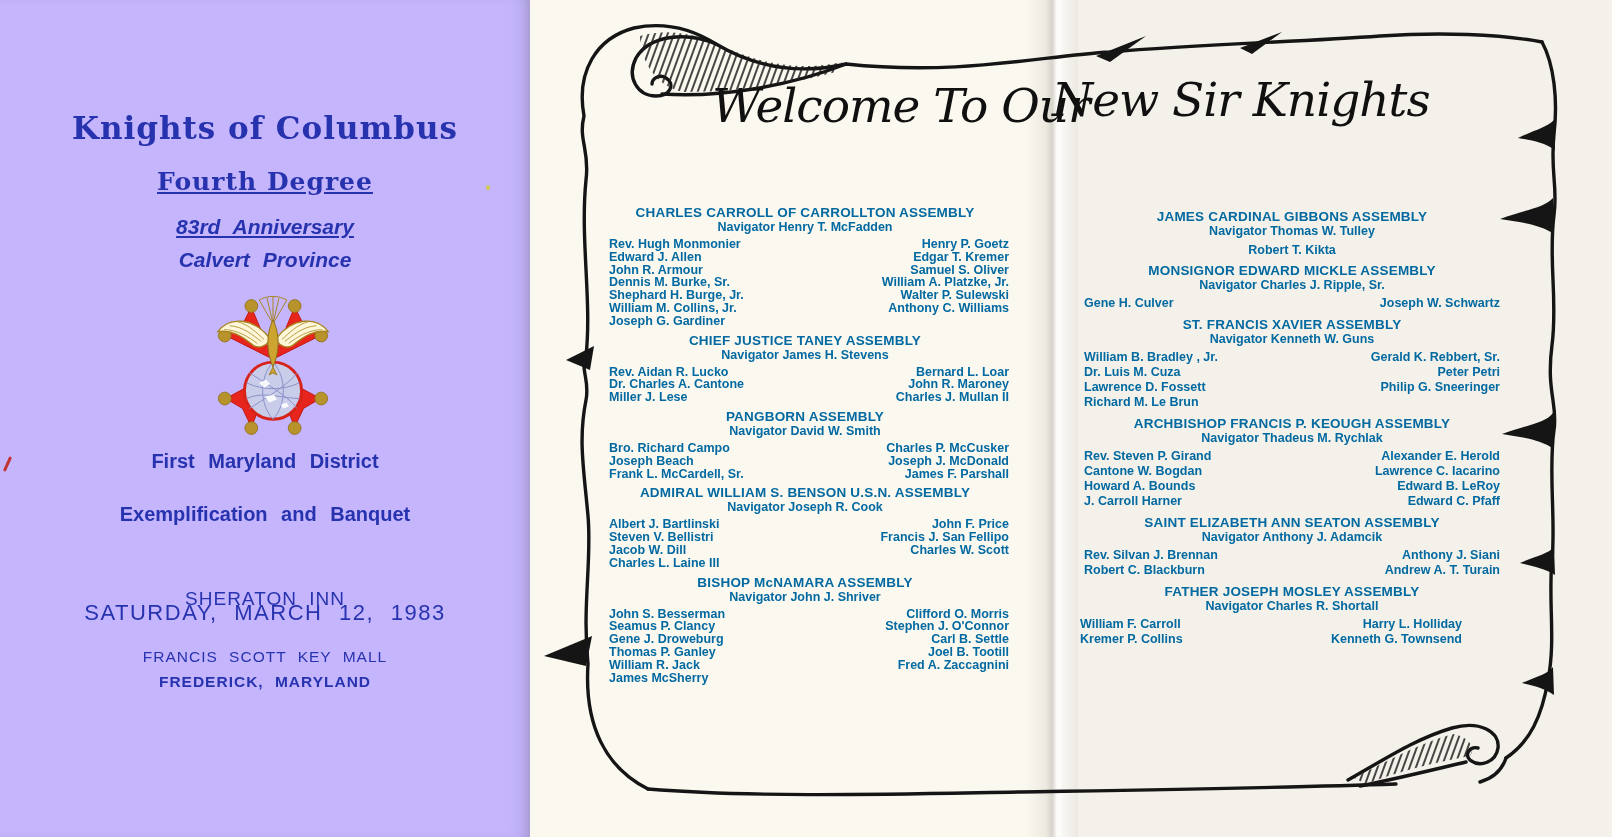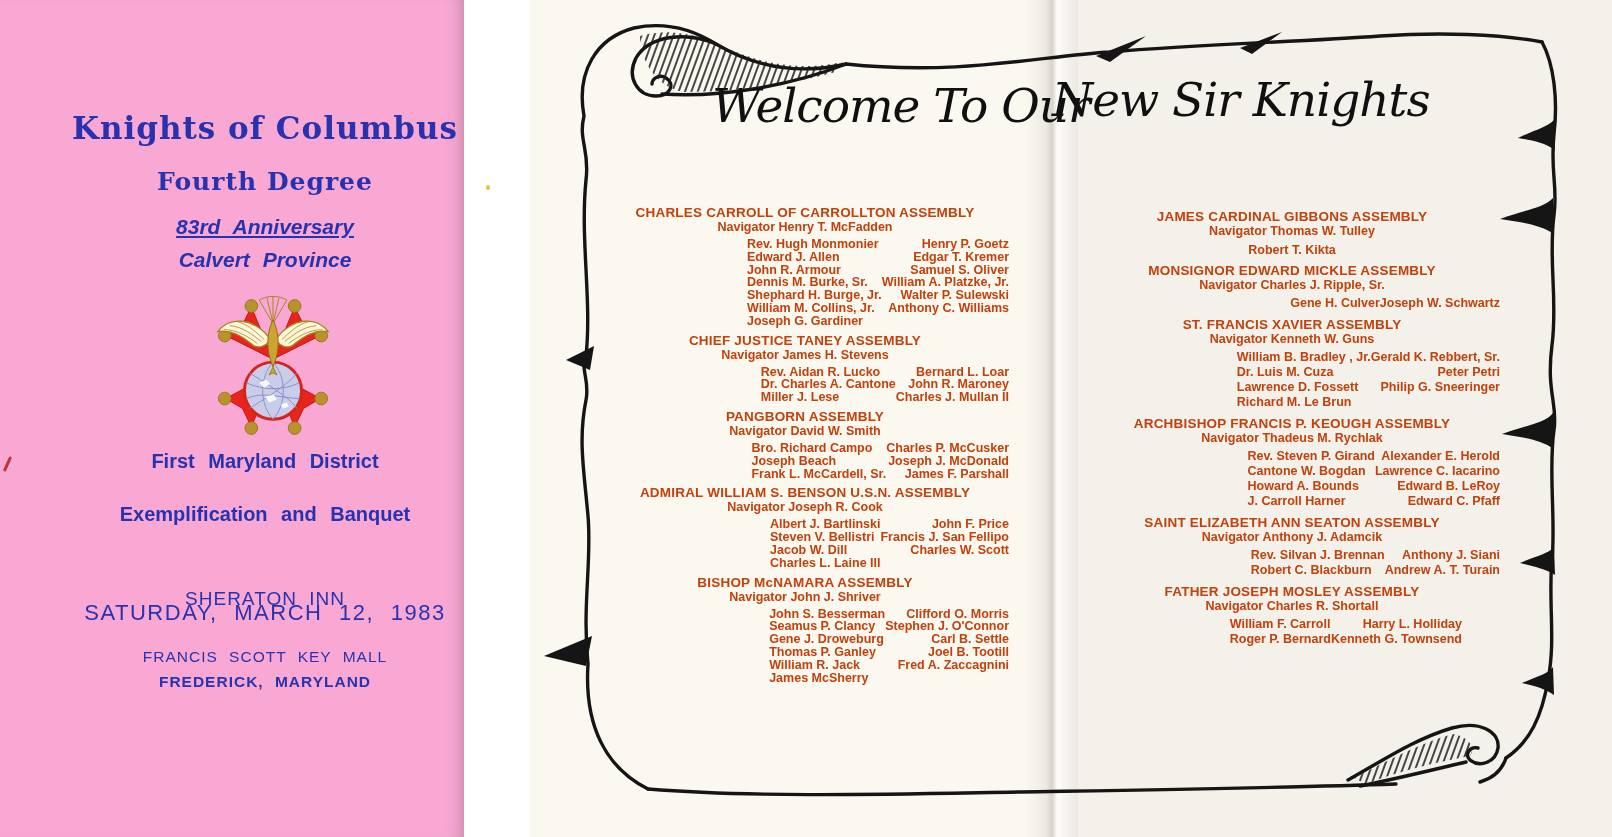--- a/index.html
+++ b/index.html
@@ -3,27 +3,27 @@
 <meta charset="utf-8">
 <style>
   html,body{margin:0;padding:0;}
   body{
     width:1612px;height:837px;position:relative;overflow:hidden;
     background:#ffffff;
     font-family:"Liberation Sans",sans-serif;
   }
   
   .cover{
-    position:absolute;left:0;top:0;width:464px;height:837px;
-    background:#f9a8d4;
+    position:absolute;left:0;top:0;width:530px;height:837px;
+    background:#c4b5fd;
     box-shadow:inset -14px 0 20px -16px rgba(60,55,40,.45);
   }
   .cover .c-text{position:absolute;left:0;width:530px;text-align:center;color:var(--cover-blue,#2733ae);}
   .c-org{top:110px;font-family:"DejaVu Serif",serif;font-weight:bold;font-size:31px;letter-spacing:1px;}
-  .c-degree{top:167px;font-family:"DejaVu Serif",serif;font-weight:bold;font-size:25px;letter-spacing:1px;}
+  .c-degree{top:167px;font-family:"DejaVu Serif",serif;font-weight:bold;font-size:25px;letter-spacing:1px;text-decoration:underline;}
   .c-anniv{top:215px;font-size:21px;font-weight:bold;font-style:italic;word-spacing:7px;text-decoration:underline;}
   .c-prov{top:248px;font-size:21px;font-weight:bold;font-style:italic;word-spacing:7px;}
   .c-district{top:450px;font-size:20px;font-weight:bold;word-spacing:8px;}
   .c-event{top:503px;font-size:20px;font-weight:bold;word-spacing:8px;}
   .c-date{top:600px;font-size:22px;font-weight:normal;letter-spacing:1.5px;word-spacing:9px;}
   .c-venue1{top:588px;font-size:19px;letter-spacing:1px;word-spacing:6px;}
   .c-venue2{top:648px;font-size:15.5px;letter-spacing:1px;word-spacing:6px;}
   .c-venue3{top:673px;font-size:15.5px;font-weight:bold;letter-spacing:1px;word-spacing:6px;}
   .emblem{position:absolute;left:210px;top:292px;width:126px;height:154px;}
   .artifact-slash{position:absolute;left:6px;top:456px;width:3px;height:16px;background:#c03434;transform:rotate(24deg);border-radius:2px;}
@@ -38,29 +38,29 @@
   .scroll-svg{position:absolute;left:0;top:0;width:1612px;height:837px;pointer-events:none;}
   
   .headline{
     position:absolute;color:#101010;
     font-family:"DejaVu Serif",serif;font-style:italic;font-weight:500;
     font-size:47px;letter-spacing:-1px;white-space:nowrap;
   }
   .headline.left{left:712px;top:78px;width:330px;text-align:center;}
   .headline.right{left:1052px;top:72px;width:340px;text-align:center;}
   
-  .list{position:absolute;color:#c2410c;}
+  .list{position:absolute;color:#0369a1;}
   .list-left{left:595px;top:206px;width:420px;}
   .list-right{left:1078px;top:210px;width:428px;}
   .assembly{margin-bottom:6px;text-align:center;}
   .list-right .assembly{margin-bottom:7px;}
   .a-title{font-size:13.5px;line-height:14px;font-weight:bold;letter-spacing:.2px;}
   .a-nav{font-size:12.5px;line-height:13px;font-weight:bold;margin-top:1px;}
   .a-center{font-size:12.5px;font-weight:bold;margin-top:5px;}
-  .cols{display:flex;justify-content:flex-end;margin-top:4px;}
+  .cols{display:flex;justify-content:space-between;margin-top:4px;}
   .col{font-size:12.5px;line-height:12.8px;font-weight:bold;}
   .col.left{text-align:left;padding-left:14px;}
   .col.right{text-align:right;padding-right:6px;}
   .list-right .col{line-height:15px;}
   .list-right .col.left{padding-left:6px;}
   .list-right .assembly:nth-child(6) .col.right{padding-right:44px;}
   .list-right .assembly:nth-child(6) .col.left{padding-left:2px;}
 </style>
 </head>
 <body>
@@ -337,21 +337,21 @@
           <div class="nm">Andrew A. T. Turain</div>
         </div>
       </div>
     </div>
     <div class="assembly">
       <div class="a-title">FATHER JOSEPH MOSLEY ASSEMBLY</div>
       <div class="a-nav">Navigator Charles R. Shortall</div>
       <div class="cols">
         <div class="col left">
           <div class="nm">William F. Carroll</div>
-          <div class="nm">Roger P. Bernard</div>
+          <div class="nm">Kremer P. Collins</div>
         </div>
         <div class="col right">
           <div class="nm">Harry L. Holliday</div>
           <div class="nm">Kenneth G. Townsend</div>
         </div>
       </div>
     </div>
   </div>
 
 </body></html>

